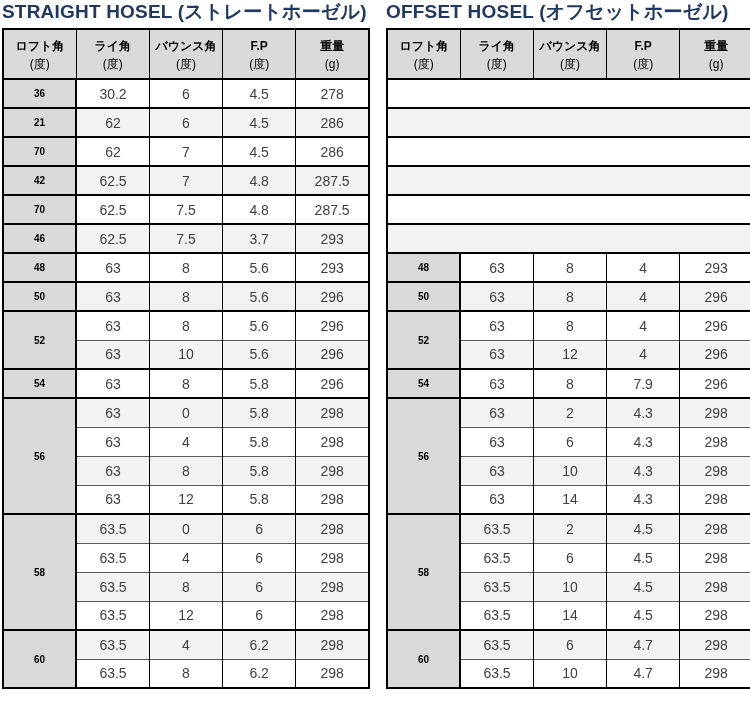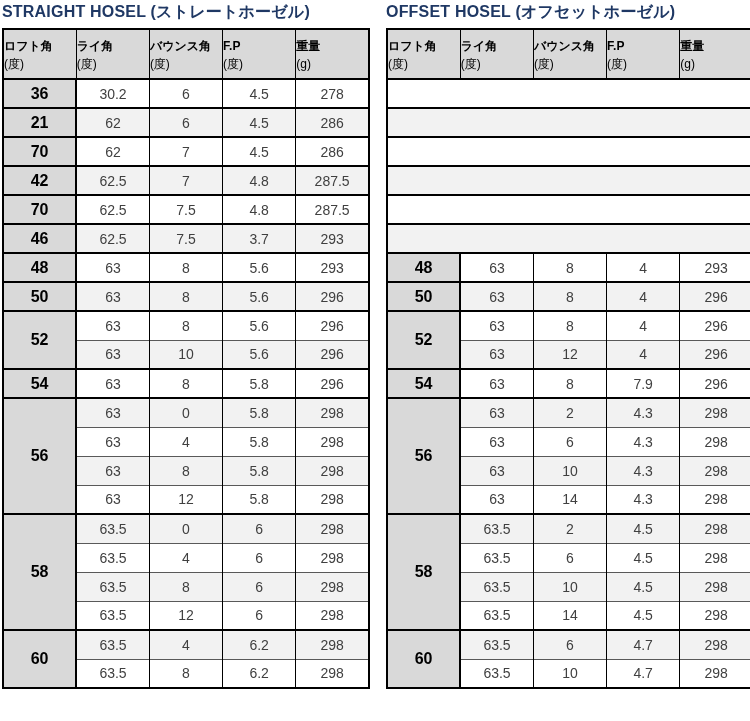--- a/index.html
+++ b/index.html
@@ -8,40 +8,40 @@
     background: #ffffff;
     font-family: "Liberation Sans", "DejaVu Sans", sans-serif;
     -webkit-font-smoothing: antialiased;
   }
   .page { position: relative; width: 750px; height: 721px; overflow: hidden; }
   .panel { position: absolute; top: 2px; width: 368px; }
   .panel.left  { left: 2px; }
   .panel.right { left: 377px; padding-left: 9px; }
   .title {
     font-weight: bold;
-    font-size: 16px;
+    font-size: 19px;
     line-height: 20px;
     color: var(--title-color, #1f3864);
     white-space: nowrap;
     letter-spacing: 0.2px;
   }
   table.specs {
     border-collapse: collapse;
     table-layout: fixed;
     width: 368px;
     margin-top: 6px;
     border: 2px solid var(--border-color, #000);
   }
   table.specs col { width: 20%; }
   table.specs th {
     background: var(--header-bg, #d9d9d9);
     color: #000;
     font-size: 12px;
     font-weight: bold;
-    text-align: left;
+    text-align: center;
     vertical-align: middle;
     height: 48px;
     padding: 0;
     border-left: 1px solid var(--border-color, #000);
     border-bottom: 2px solid var(--border-color, #000);
   }
   table.specs th:first-child { border-left: none; }
   .hlabel { display: block; line-height: 15px; padding-top: 2px; }
   .hunit  { display: block; font-weight: normal; font-size: 12px; line-height: 15px; padding-top: 3px; }
   table.specs tr { height: 29px; }
@@ -54,21 +54,21 @@
     border-left: 1px solid var(--border-color, #000);
     background: #ffffff;
   }
   table.specs tr.alt td { background: var(--alt-row-bg, #f2f2f2); }
   table.specs tr.group-start td { border-top: 2px solid var(--border-color, #000); }
   table.specs tr:not(.group-start) td { border-top: 1px solid var(--inner-border, #595959); }
   table.specs td.loft {
     background: var(--loft-bg, #d9d9d9) !important;
     color: #000;
     font-weight: bold;
-    font-size: 16px;
+    font-size: 10px;
     border-left: none;
     border-right: 2px solid var(--border-color, #000);
   }
   table.specs td.empty { border-left: none; }
 </style>
 </head>
 <body>
 
 <div class="page">
 

